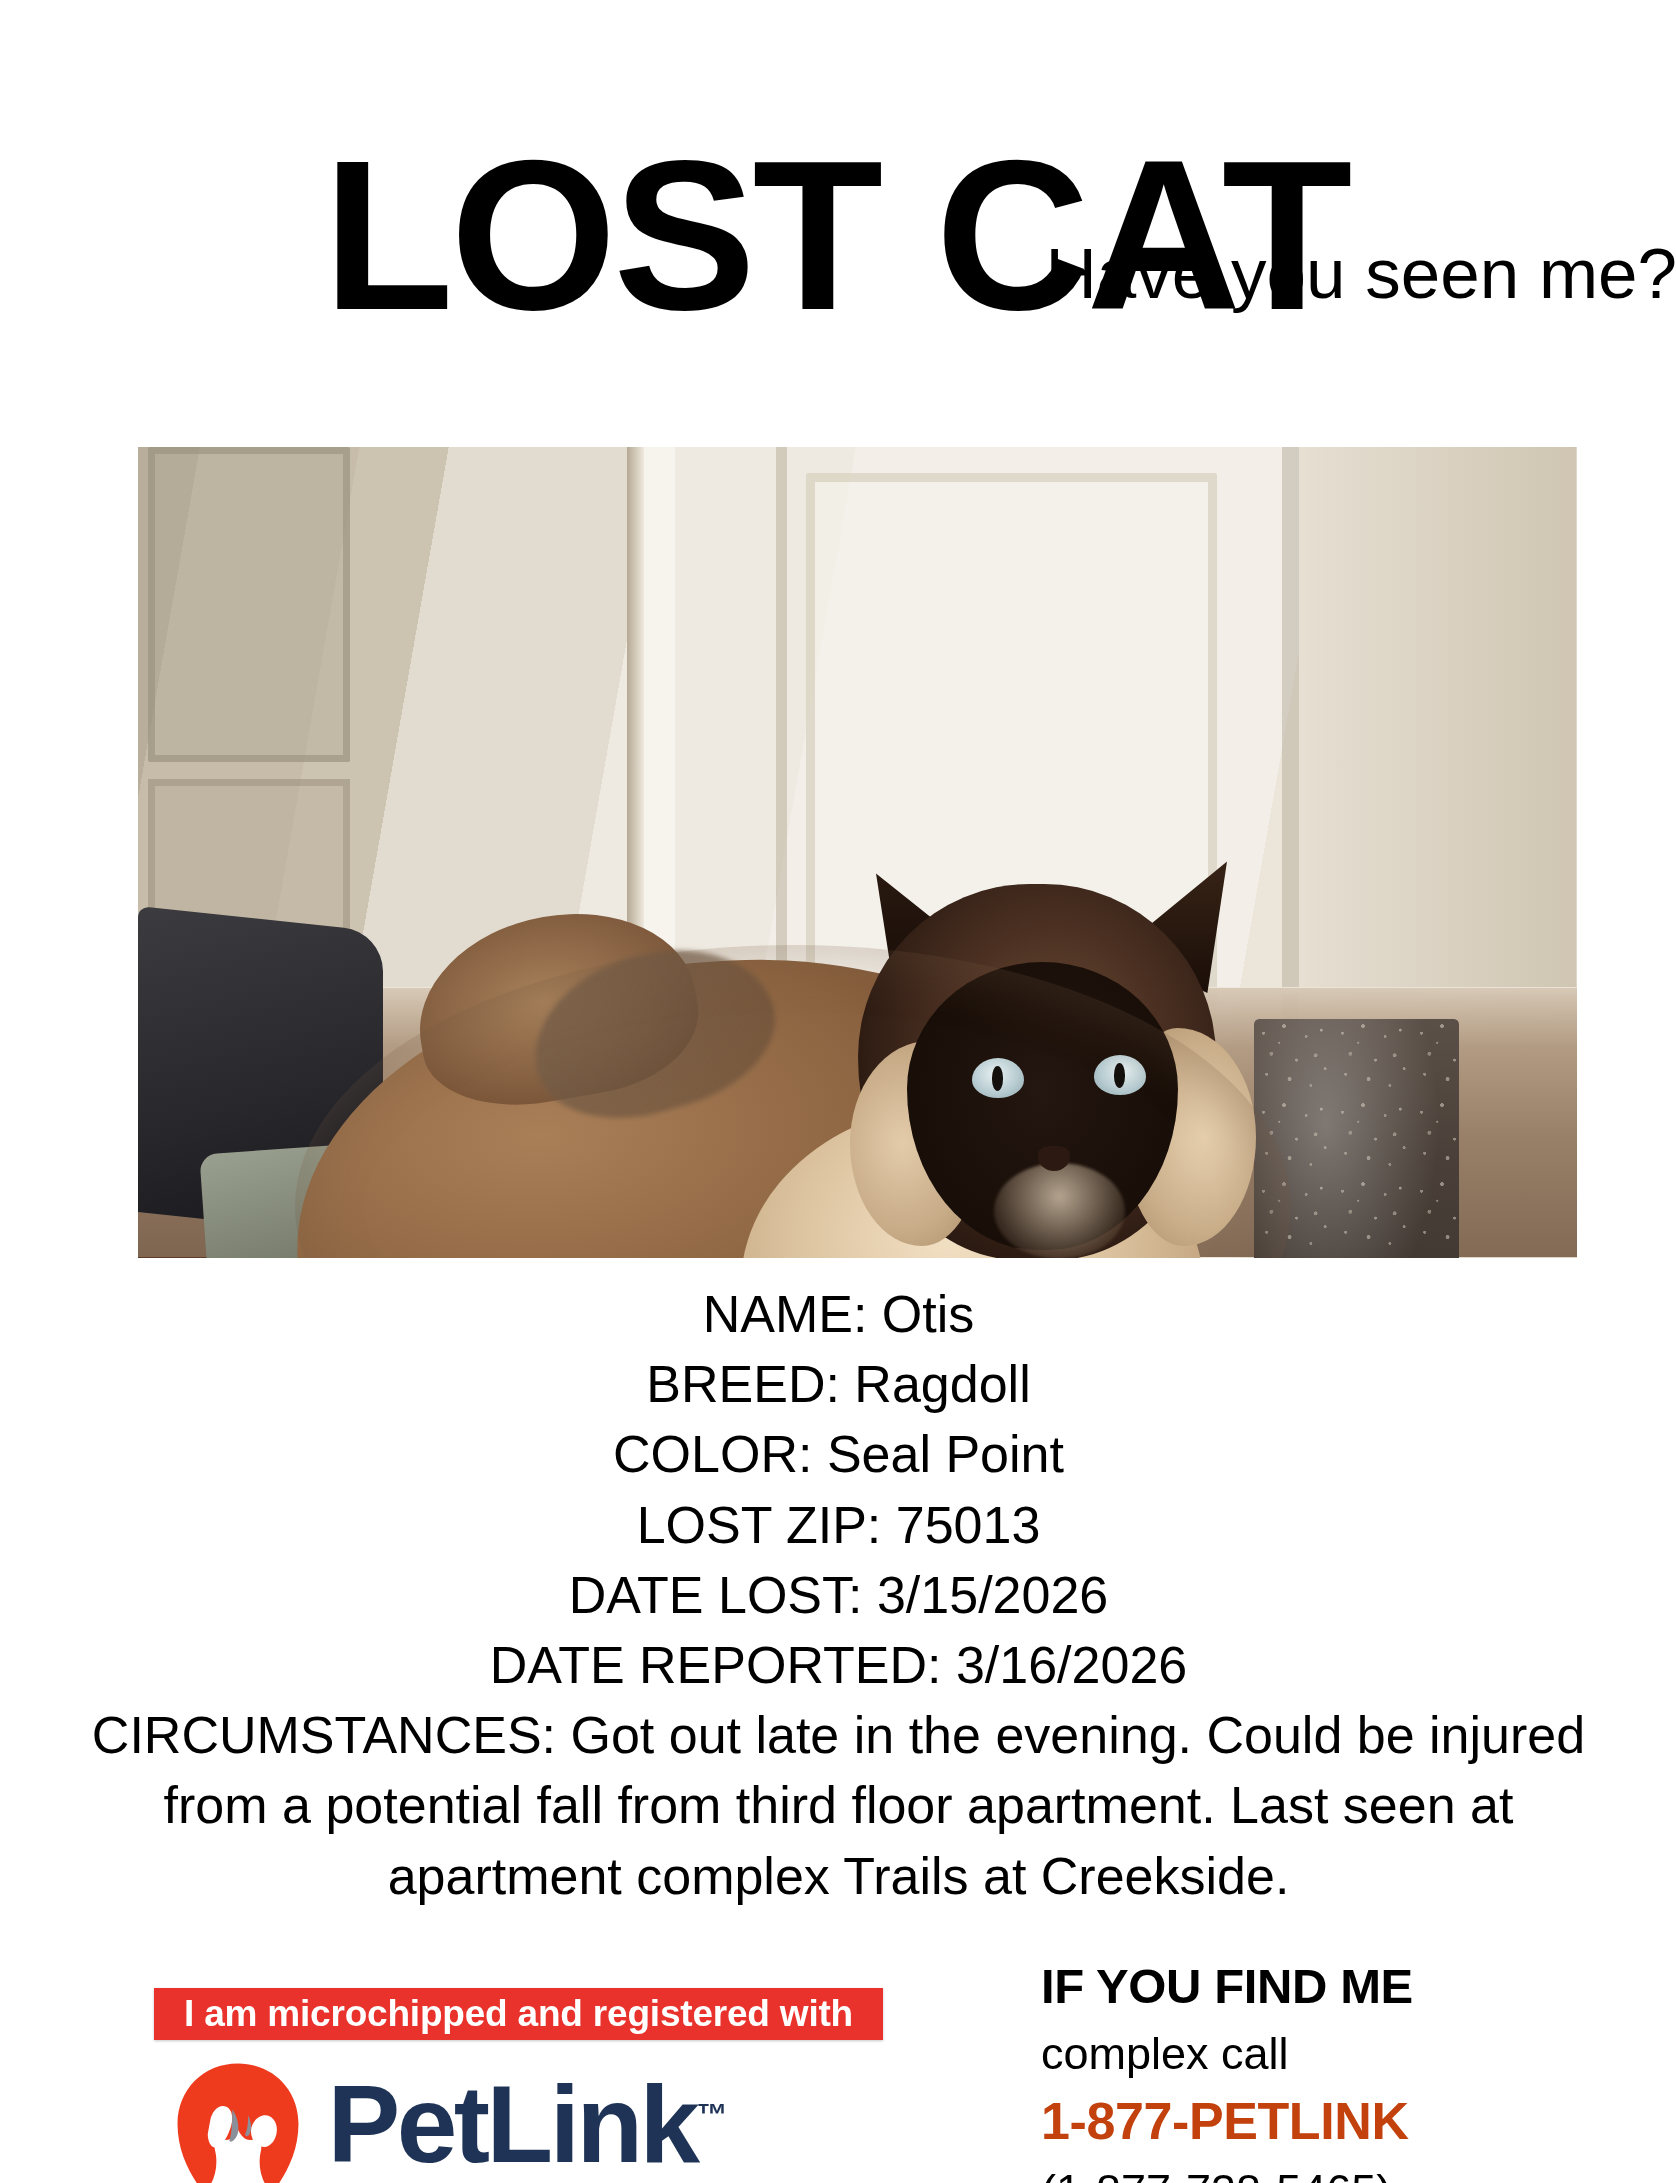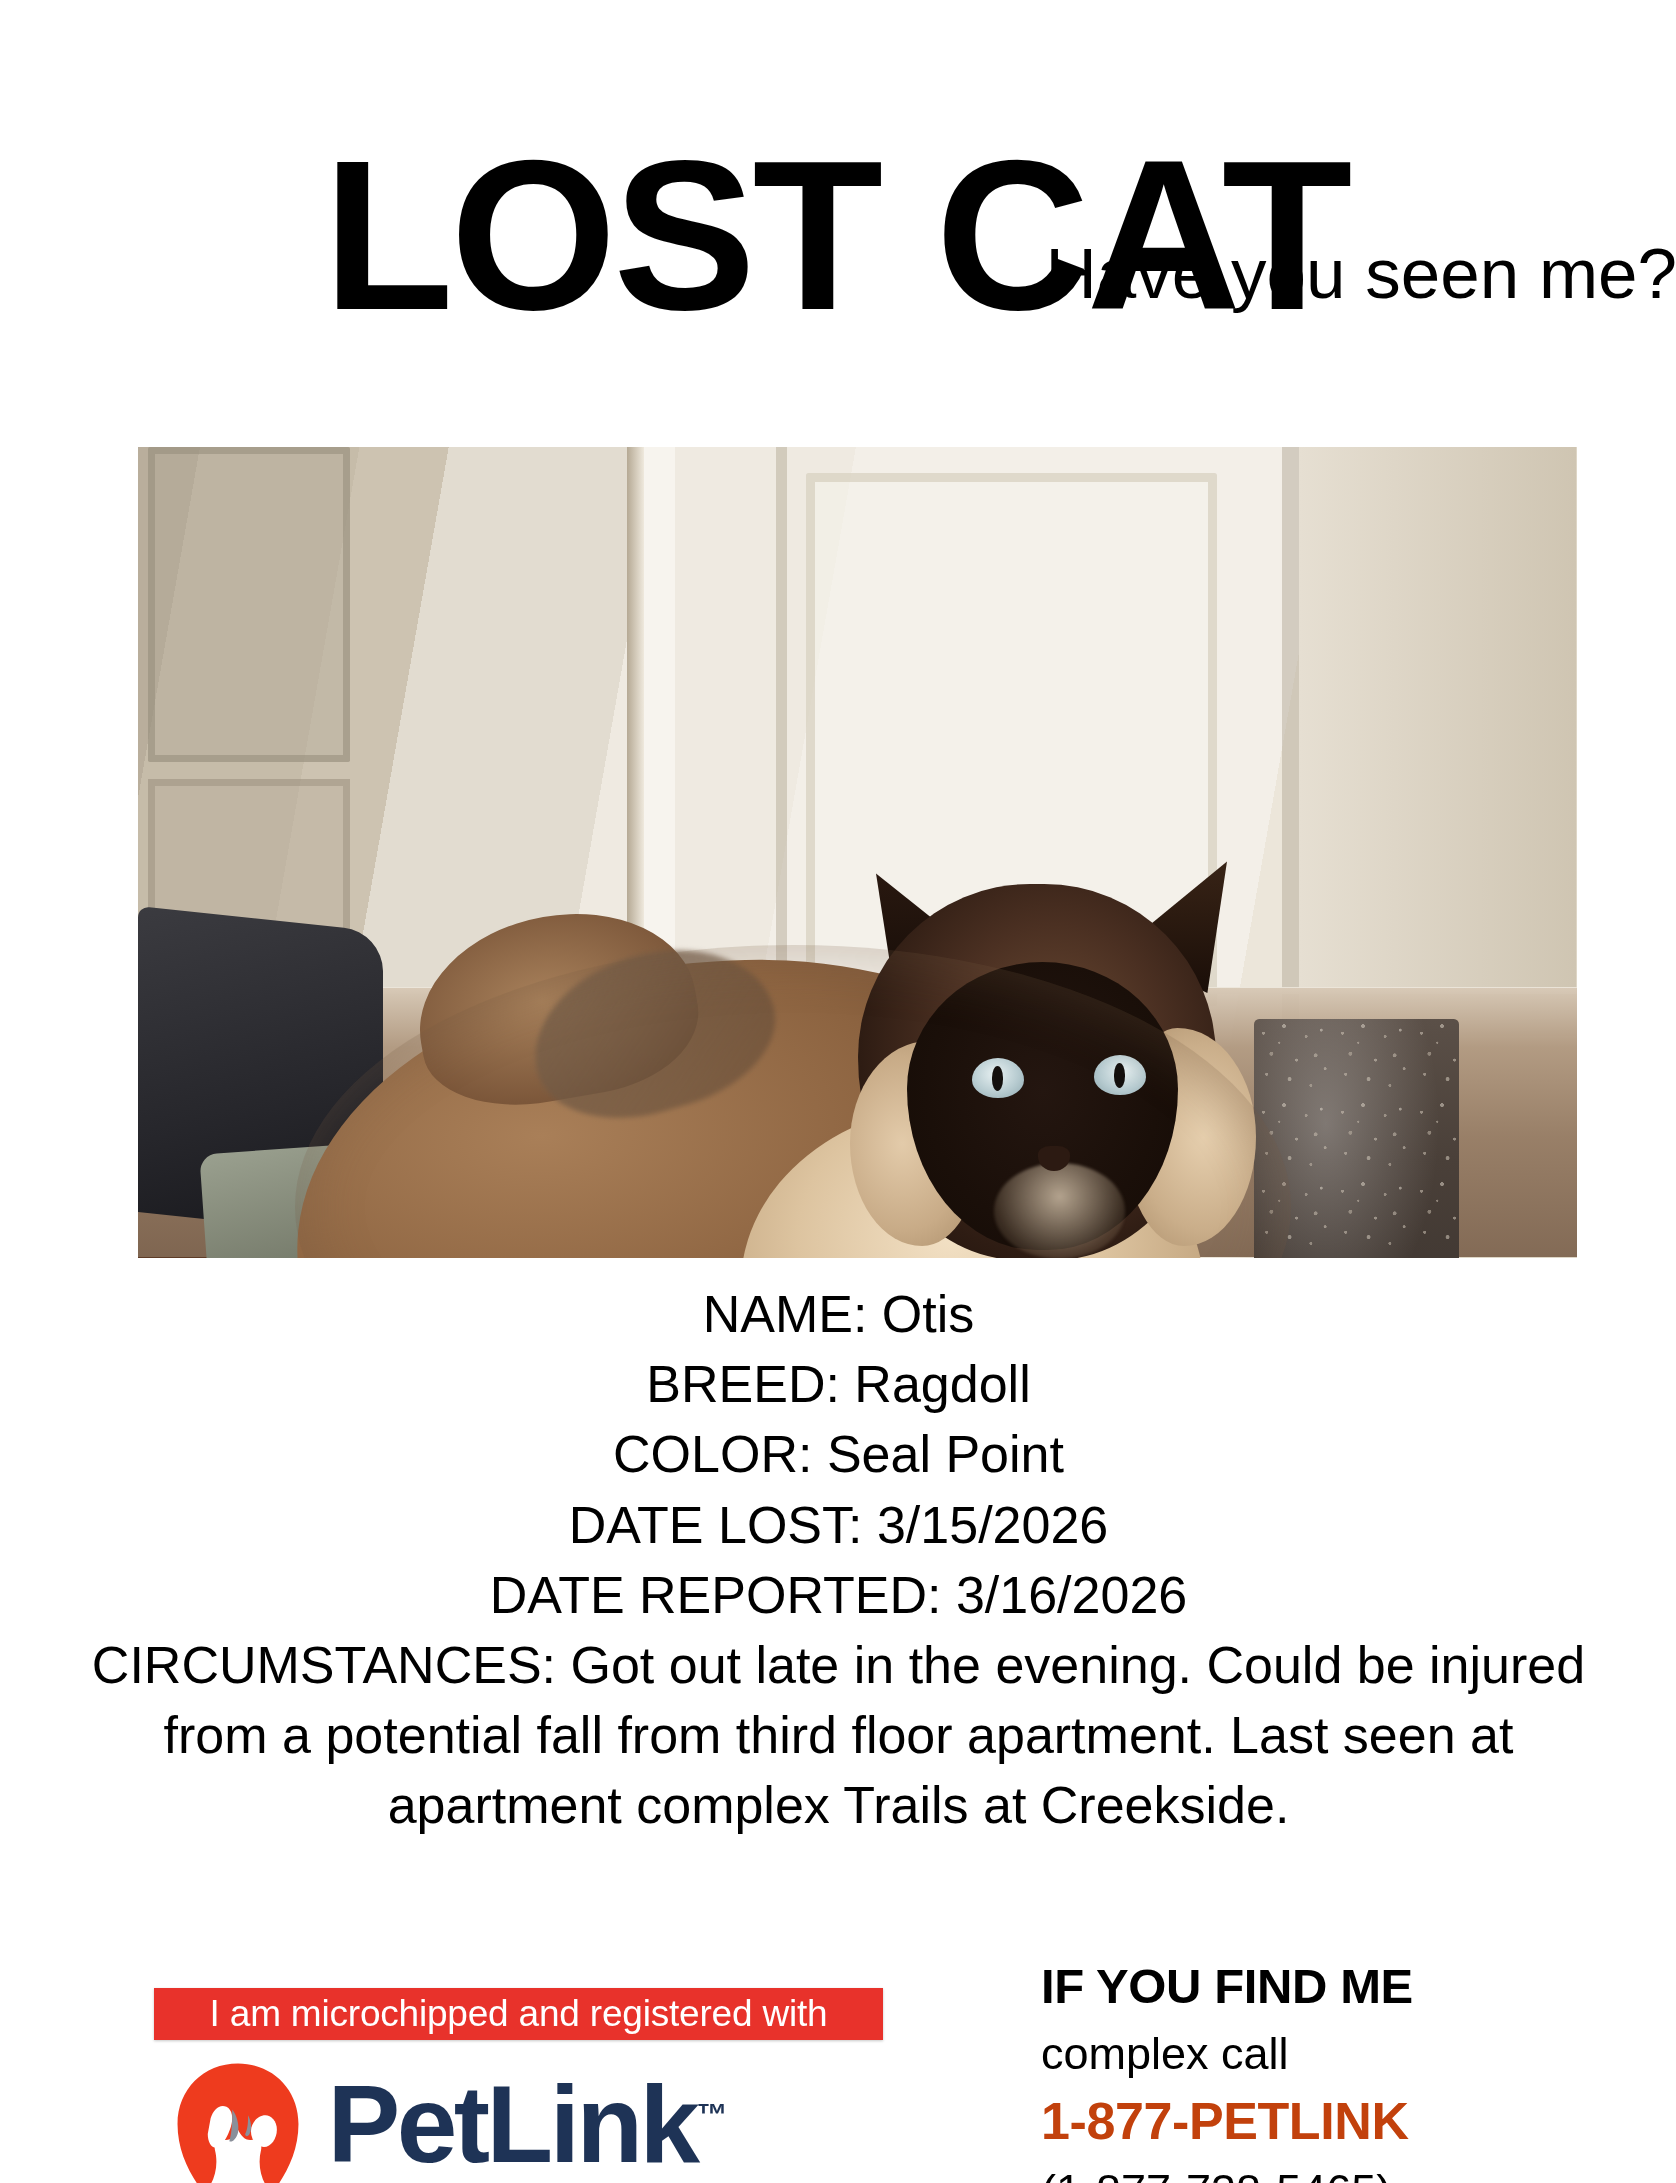--- a/index.html
+++ b/index.html
@@ -265,21 +265,21 @@
     height: 52px;
     background: #e8322b;
     display: flex;
     align-items: center;
     justify-content: center;
     box-shadow: 0 1.3px 2.6px rgba(0,0,0,0.22);
   }
   .microchip-banner span {
     color: #ffffff;
     font-size: 37px;
-    font-weight: normal;
+    font-weight: bold;
     letter-spacing: -0.2px;
     white-space: nowrap;
   }
   .petlink-logo {
     position: absolute;
     left: 166px;
     top: 2052px;
     display: flex;
     align-items: center;
     gap: 17.5px;
@@ -355,20 +355,21 @@
   <div class="photo-layer eye-r"></div>
   <div class="photo-layer pupil-r"></div>
   <div class="photo-layer cat-nose"></div>
   <div class="photo-layer fur-soft"></div>
 </div>
 
 <div class="details">
   <div>NAME:  Otis</div>
   <div>BREED:  Ragdoll</div>
   <div>COLOR:  Seal Point</div>
+  <div>LOST ZIP: 75013</div>
   <div>DATE LOST: 3/15/2026</div>
   <div>DATE REPORTED:  3/16/2026</div>
   <div class="circumstances">CIRCUMSTANCES: Got out late in the evening. Could be injured from a potential fall from third floor apartment. Last seen at apartment complex Trails at Creekside.</div>
 </div>
 
 <div class="microchip-banner">
   <span>I am microchipped and registered with</span>
 </div>
 
 <div class="petlink-logo">

